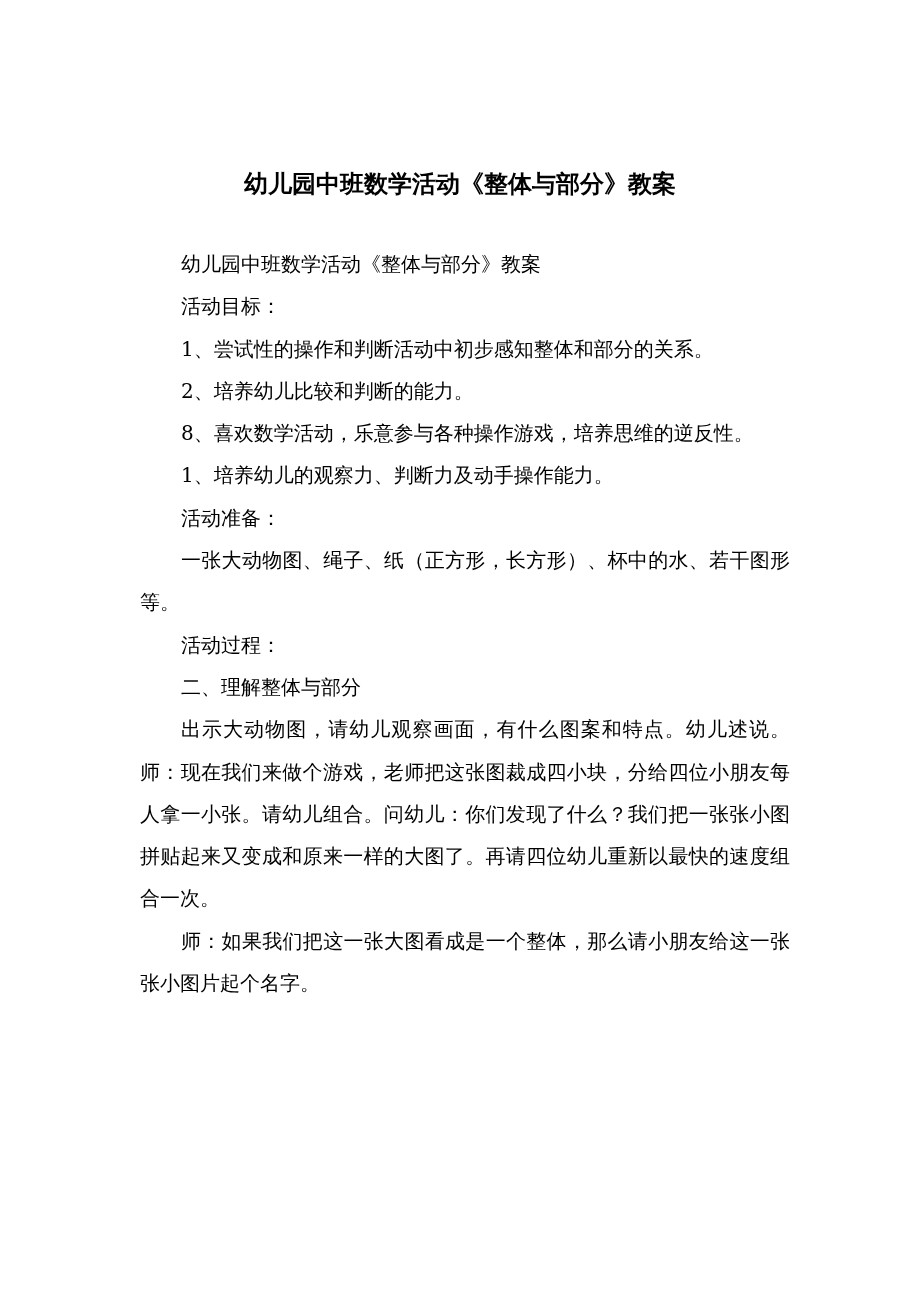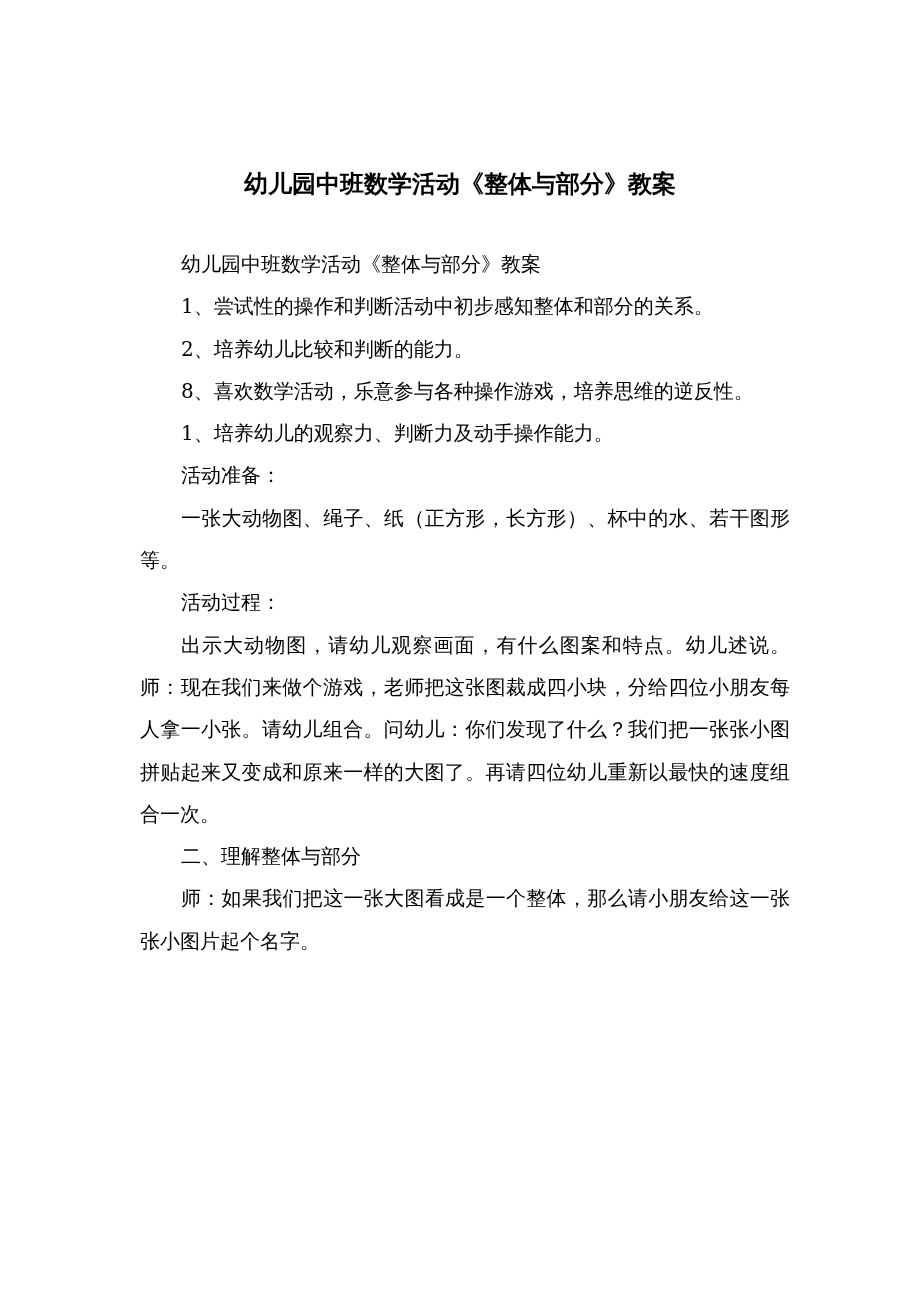--- a/index.html
+++ b/index.html
@@ -52,24 +52,25 @@
     }
   </style>
 </head>
 <body>
 
 <div class="page">
   <div class="title">幼儿园中班数学活动《整体与部分》教案</div>
 
   <div class="body-text">
     <p class="para">幼儿园中班数学活动《整体与部分》教案</p>
+    <p class="para">活动目标：</p>
     <p class="para">1、尝试性的操作和判断活动中初步感知整体和部分的关系。</p>
     <p class="para">2、培养幼儿比较和判断的能力。</p>
     <p class="para">8、喜欢数学活动，乐意参与各种操作游戏，培养思维的逆反性。</p>
     <p class="para">1、培养幼儿的观察力、判断力及动手操作能力。</p>
     <p class="para">活动准备：</p>
     <p class="para">一张大动物图、绳子、纸（正方形，长方形）、杯中的水、若干图形等。</p>
     <p class="para">活动过程：</p>
+    <p class="para">二、理解整体与部分</p>
     <p class="para">出示大动物图，请幼儿观察画面，有什么图案和特点。幼儿述说。师：现在我们来做个游戏，老师把这张图裁成四小块，分给四位小朋友每人拿一小张。请幼儿组合。问幼儿：你们发现了什么？我们把一张张小图拼贴起来又变成和原来一样的大图了。再请四位幼儿重新以最快的速度组合一次。</p>
-    <p class="para">二、理解整体与部分</p>
     <p class="para">师：如果我们把这一张大图看成是一个整体，那么请小朋友给这一张张小图片起个名字。</p>
   </div>
 </div>
 
 </body></html>

